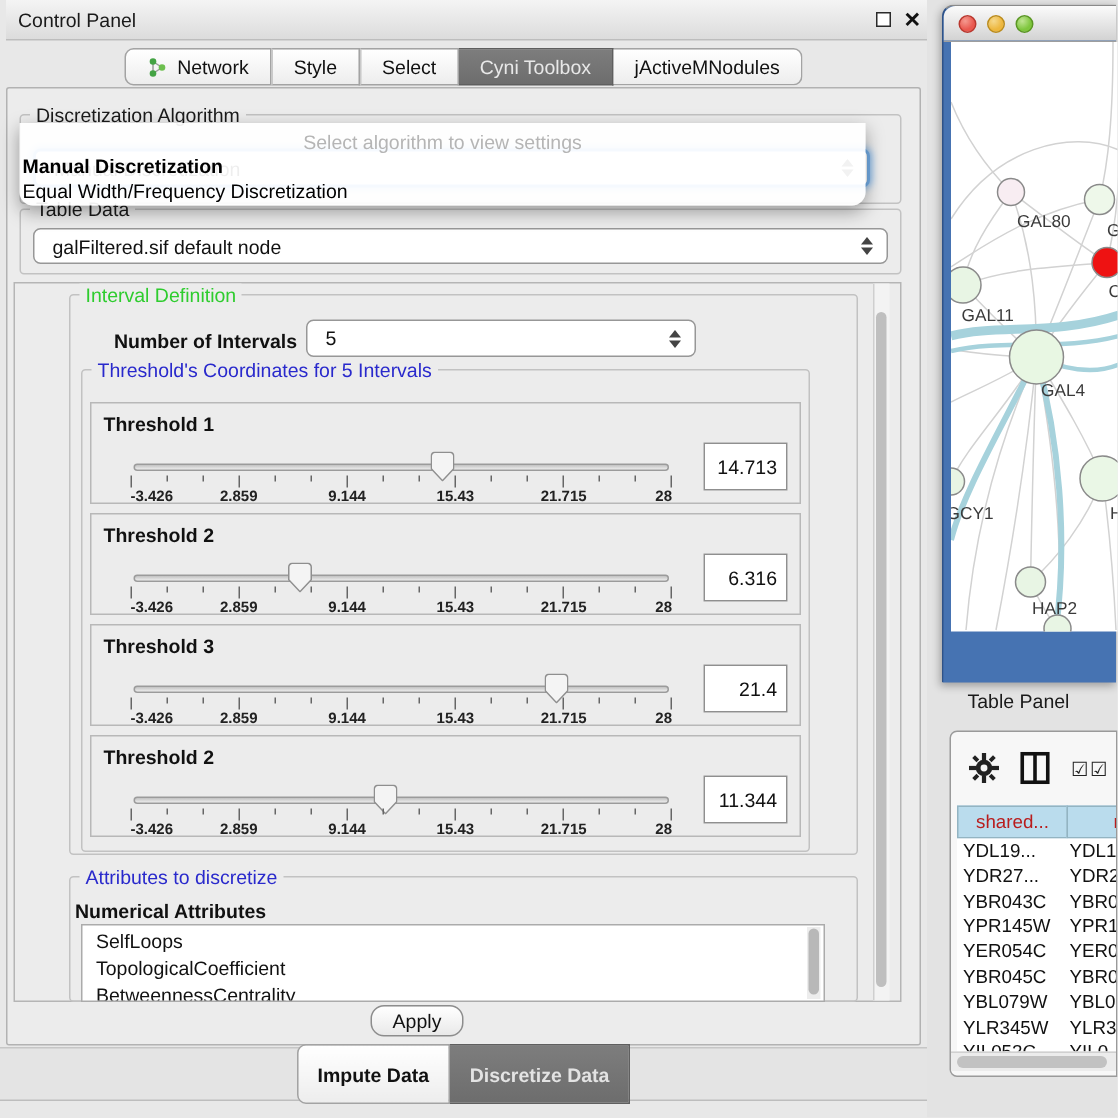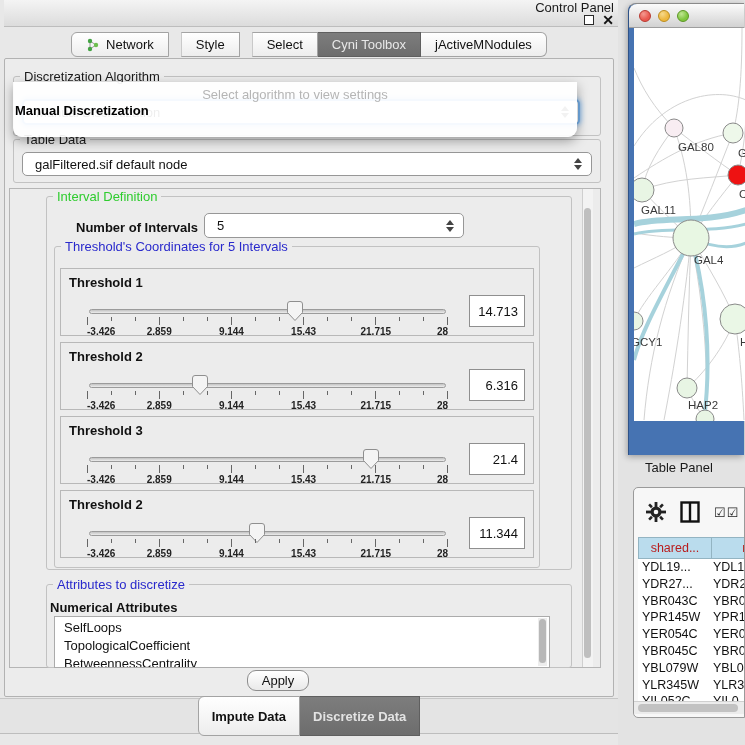--- a/index.html
+++ b/index.html
@@ -4,34 +4,34 @@
 <style>
   * { margin:0; padding:0; box-sizing:border-box; }
   html,body { width:745px; height:745px; overflow:hidden; }
   body { font-family:"Liberation Sans", sans-serif; background:#e6e6e6; position:relative; }
   #app { position:absolute; inset:0; }
 
   
   .cp { position:absolute; left:0; top:0; width:618px; height:745px; background:#e8e8e8; }
   .cp-titlebar { position:absolute; left:4px; top:0; width:618px; height:27px;
     background:linear-gradient(#f4f4f4,#dcdcdc); border-bottom:1px solid #bdbdbd;
-    display:flex; align-items:flex-end; padding:0 8px;flex-direction:column; }
+    display:flex; align-items:center; padding:0 8px; }
   .cp-title { font-size:13px; color:#1a1a1a; }
   .cp-win-icons { margin-left:auto; display:flex; align-items:center; gap:8px; }
   .float-icon { width:10px; height:10px; border:1.5px solid #2b2b2b; background:#fff; }
   .close-icon { font-size:14px; font-weight:bold; color:#111; line-height:10px; }
 
   
   .tabbar { position:absolute; top:32px; left:0; width:618px; display:flex; justify-content:center; }
   .tabgroup { display:flex; height:25px; }
   .tab { display:flex; align-items:center; padding:0 14px; font-size:13px; color:#111;
     background:linear-gradient(#ffffff,#ededed); border:1px solid #a3a3a3; border-left:none; }
   .tab.first { border-left:1px solid #a3a3a3; border-radius:6px 0 0 6px; }
   .tab.last { border-radius:0 6px 6px 0; }
-  .tab.seg { border-left:1px solid #c9c9c9;margin-left:12px; }
+  .tab.seg { border-left:1px solid #c9c9c9; }
   .tab.dark { background:linear-gradient(#7d7d7d,#6d6d6d); color:#e8e8e8; border-color:#5f5f5f; }
   .net-icon { margin-right:6px; }
 
   .cp-main { position:absolute; left:4px; top:58px; width:610px; height:639px;
     background:#ececec; border:1px solid #b2b2b2; border-radius:2px; }
 
   
   .group { position:absolute; border:1px solid #c2c2c2; border-radius:3px; }
   .group > .gtitle { position:absolute; top:-8px; left:6px; background:#ececec; padding:0 4px; font-size:13px; }
   .gtitle.black { color:#1a1a1a; }
@@ -193,20 +193,21 @@
       <span>Manual Discretization</span>
       <span class="spin-arrows">
           <span class="arr-up"></span>
           <span class="arr-dn"></span>
         </span>
     </div>
 
     <div class="popup">
       <div class="ph">Select algorithm to view settings</div>
       <div class="it1">Manual Discretization</div>
+      <div class="it2">Equal Width/Frequency Discretization</div>
     </div>
 
     <div class="group" style="left:13px; top:139px; width:588px; height:44px;">
       <span class="gtitle black">Table Data</span>
     </div>
     <div class="combo" style="left:22px; top:152px; width:570px; height:24px;">
       <span>galFiltered.sif default node</span>
       <span class="spin-arrows">
           <span class="arr-up"></span>
           <span class="arr-dn"></span>

